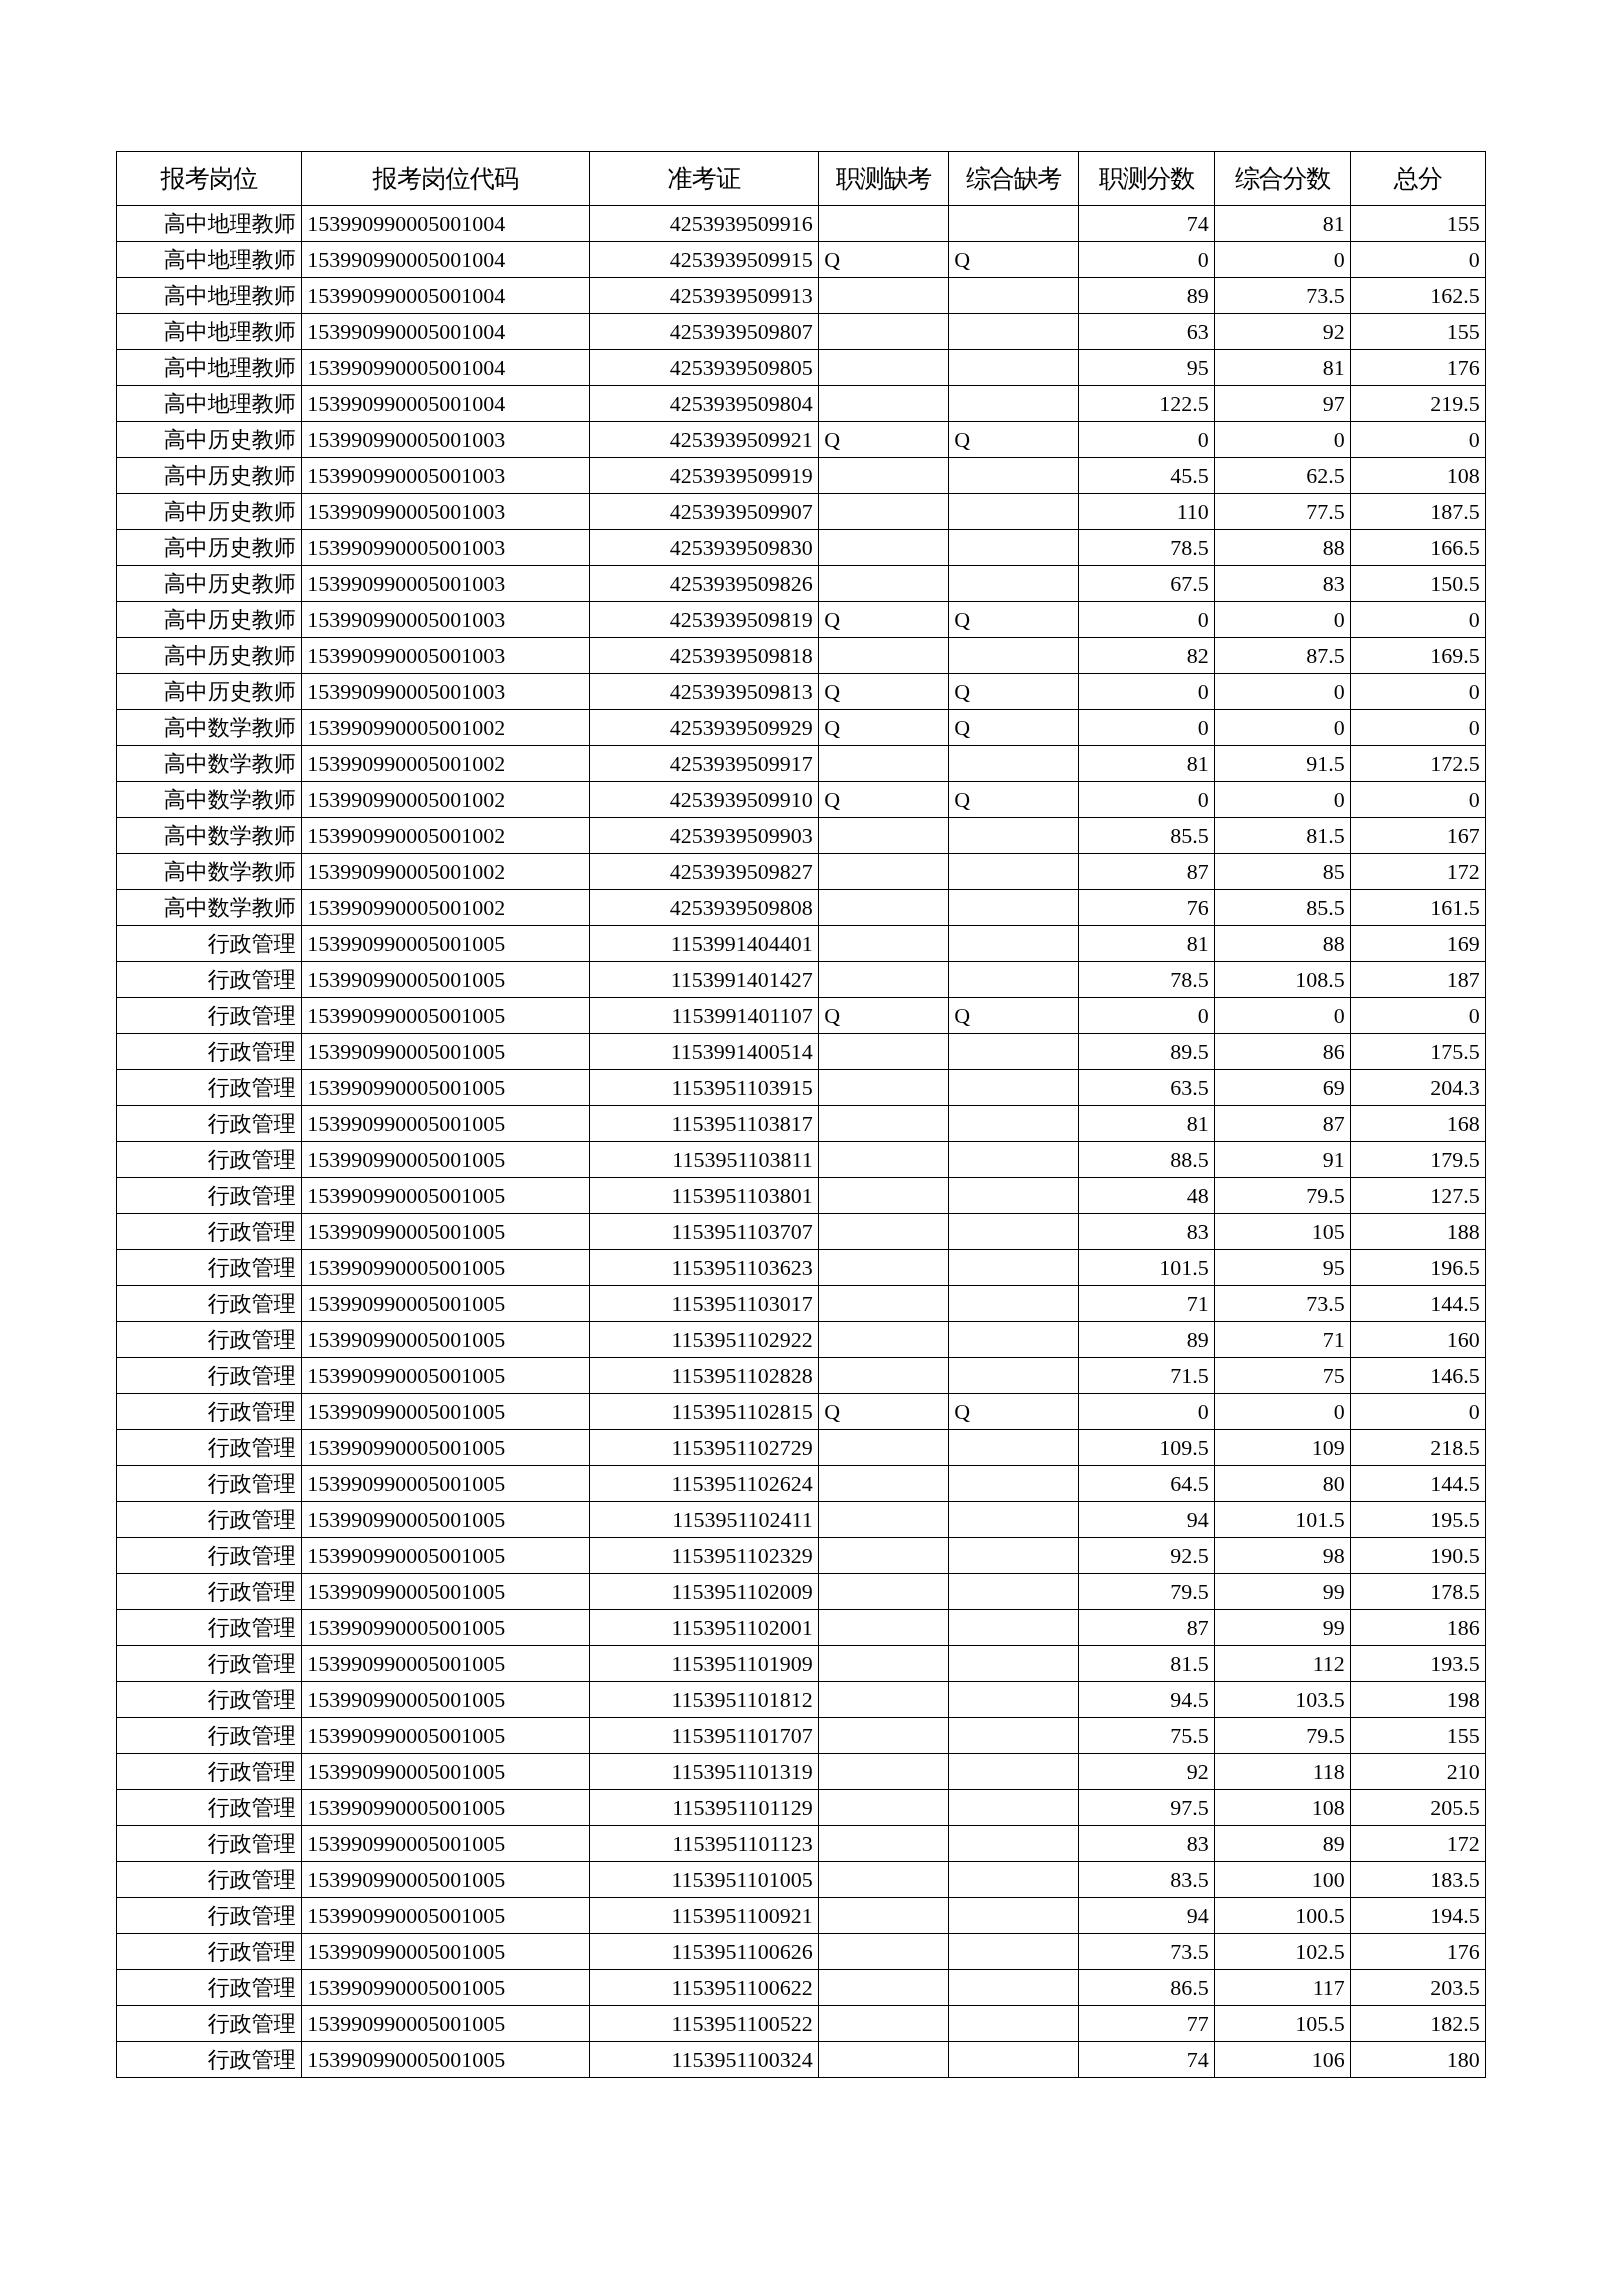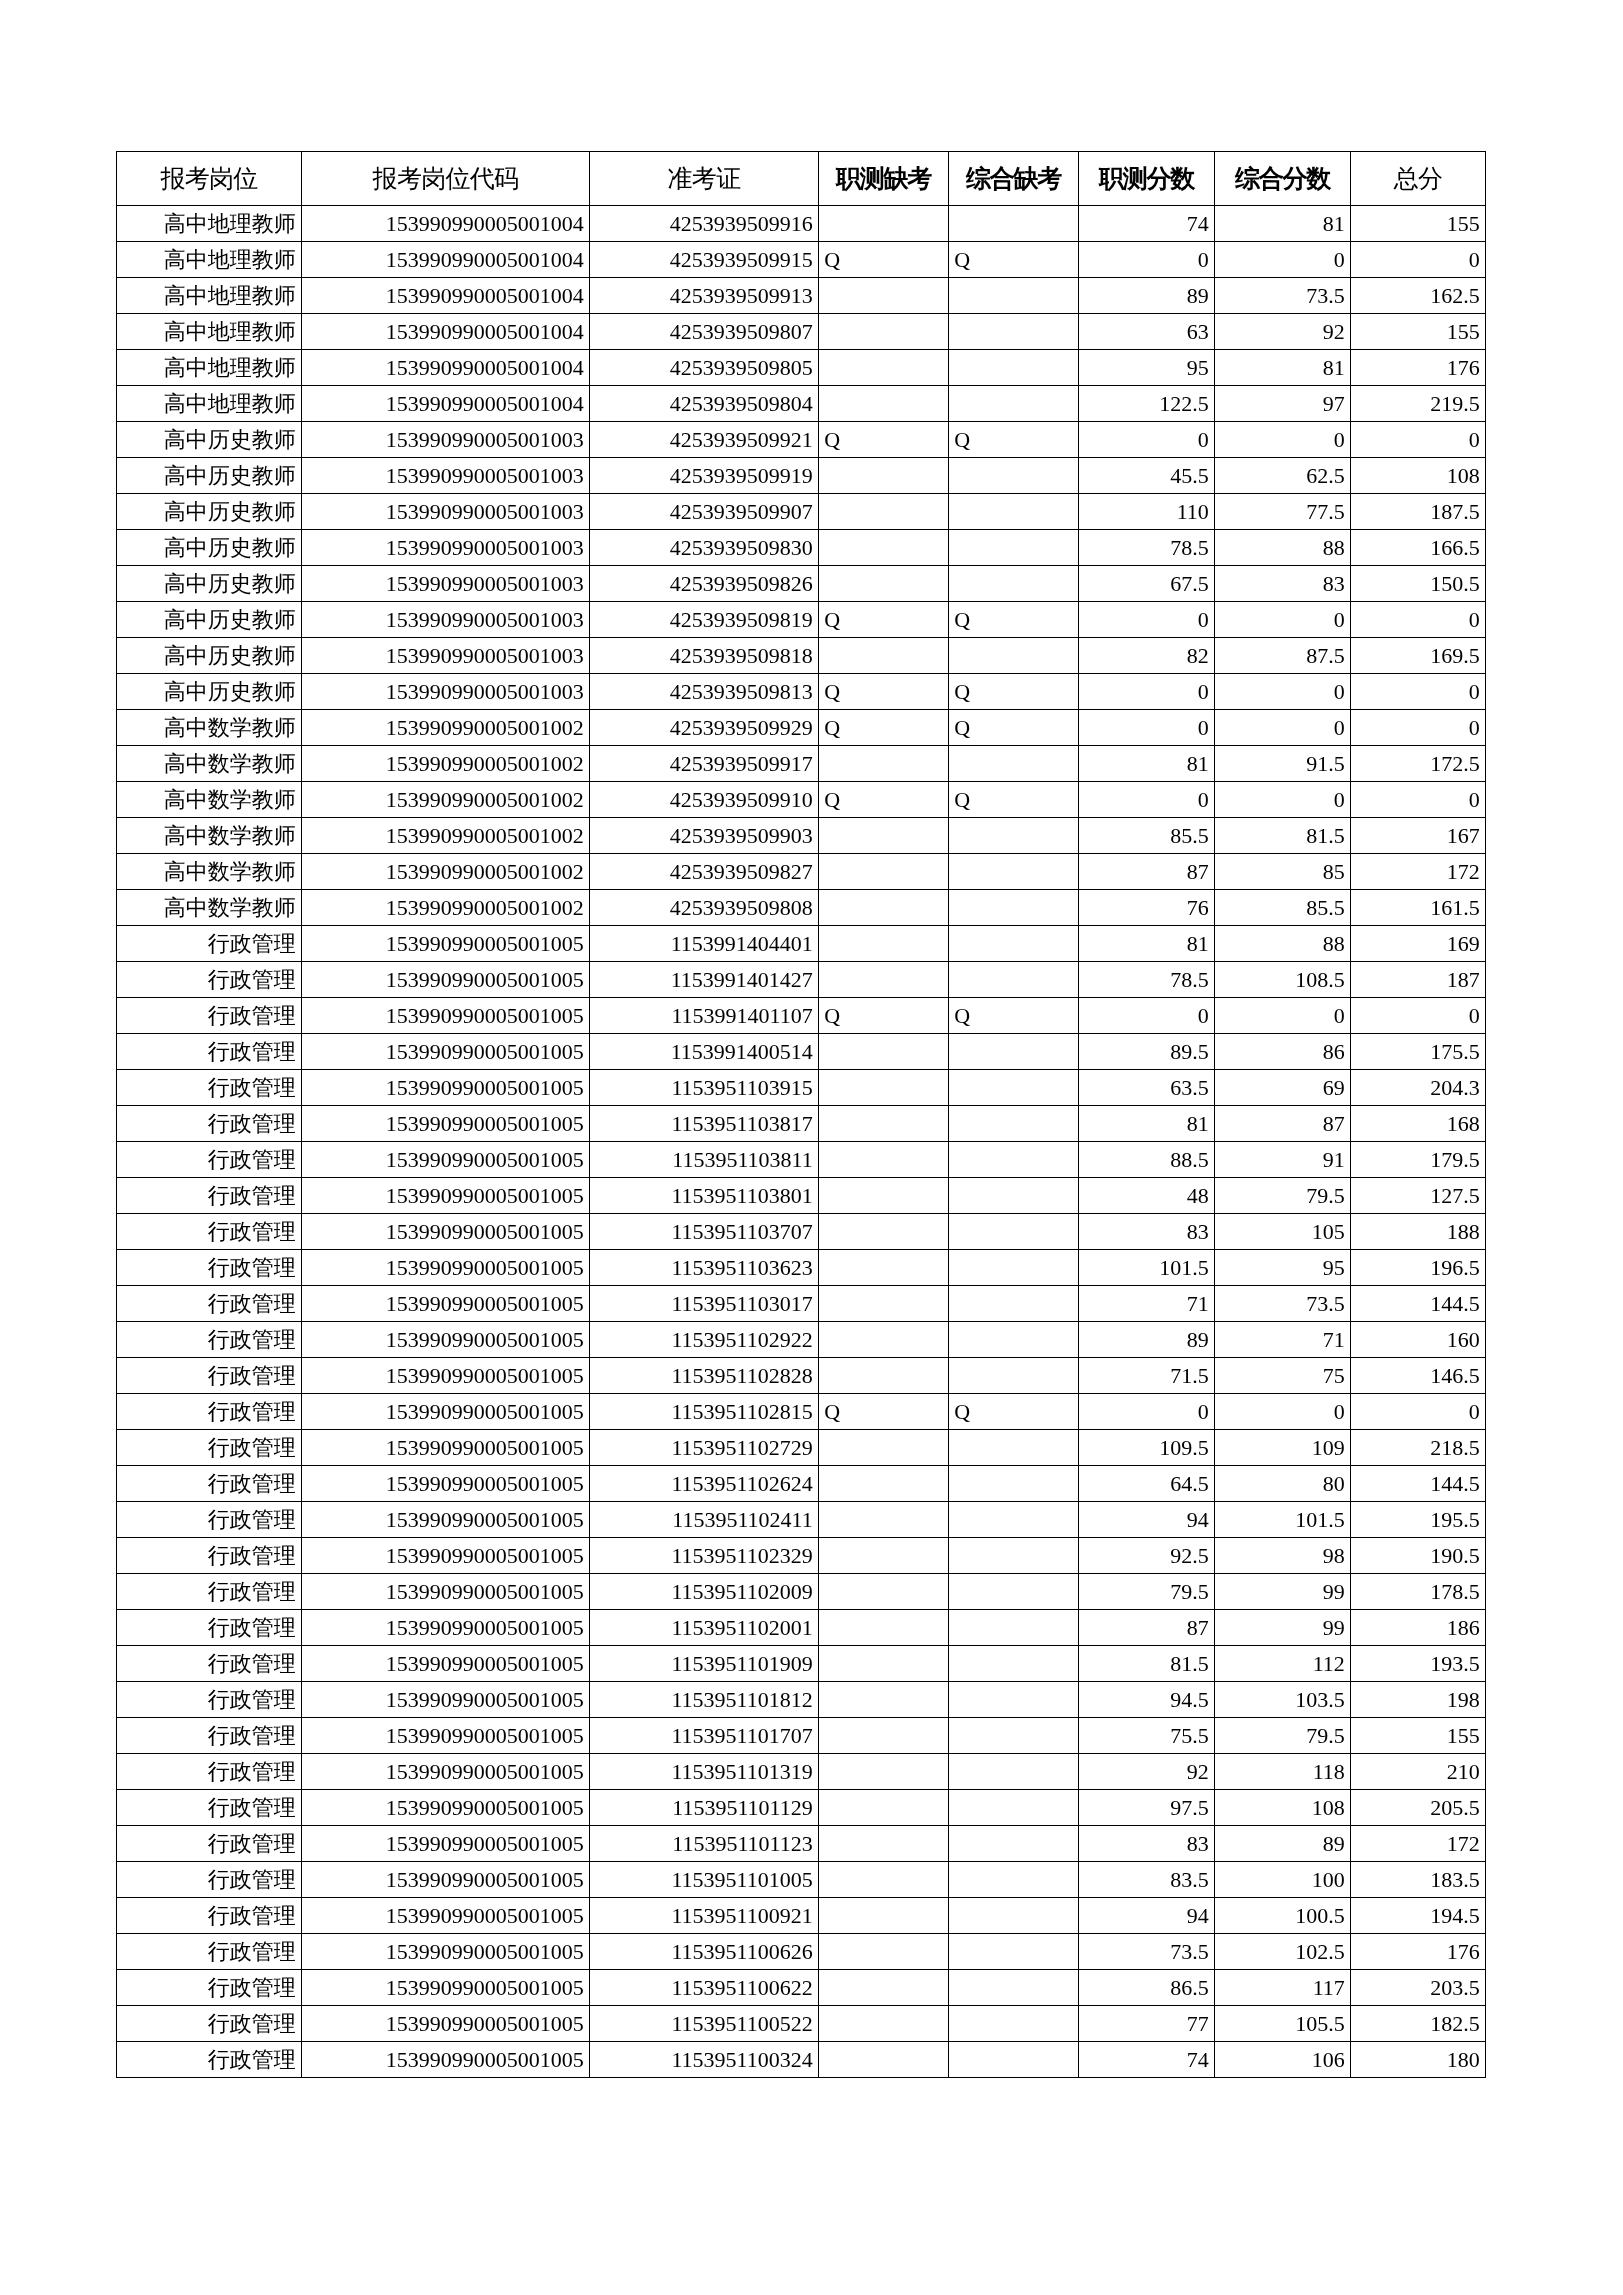--- a/index.html
+++ b/index.html
@@ -48,27 +48,26 @@
   table.exam-table thead th {
     height: 54px;
     text-align: center;
     font-weight: normal;
     font-size: 25px;
     letter-spacing: -0.7px;
   }
   table.exam-table thead th.hdr-tight {
     padding: 0 0.7px;
     letter-spacing: -1.3px;
-    font-weight: bold;
   }
   table.exam-table tbody td {
     height: 36px;
   }
   td.cell-post    { text-align: right;  }
-  td.cell-code    { text-align: right; font-family: Liberation Serif, serif;  }
+  td.cell-code    { text-align: left; font-family: Liberation Serif, serif;  }
   td.cell-ticket  { text-align: right;  }
   td.cell-absent  { text-align: left;  }
   td.cell-num     { text-align: right; }
 </style>
 </head>
 <body>
 
 <div id="sheet">
   <table class="exam-table">
     <colgroup>

